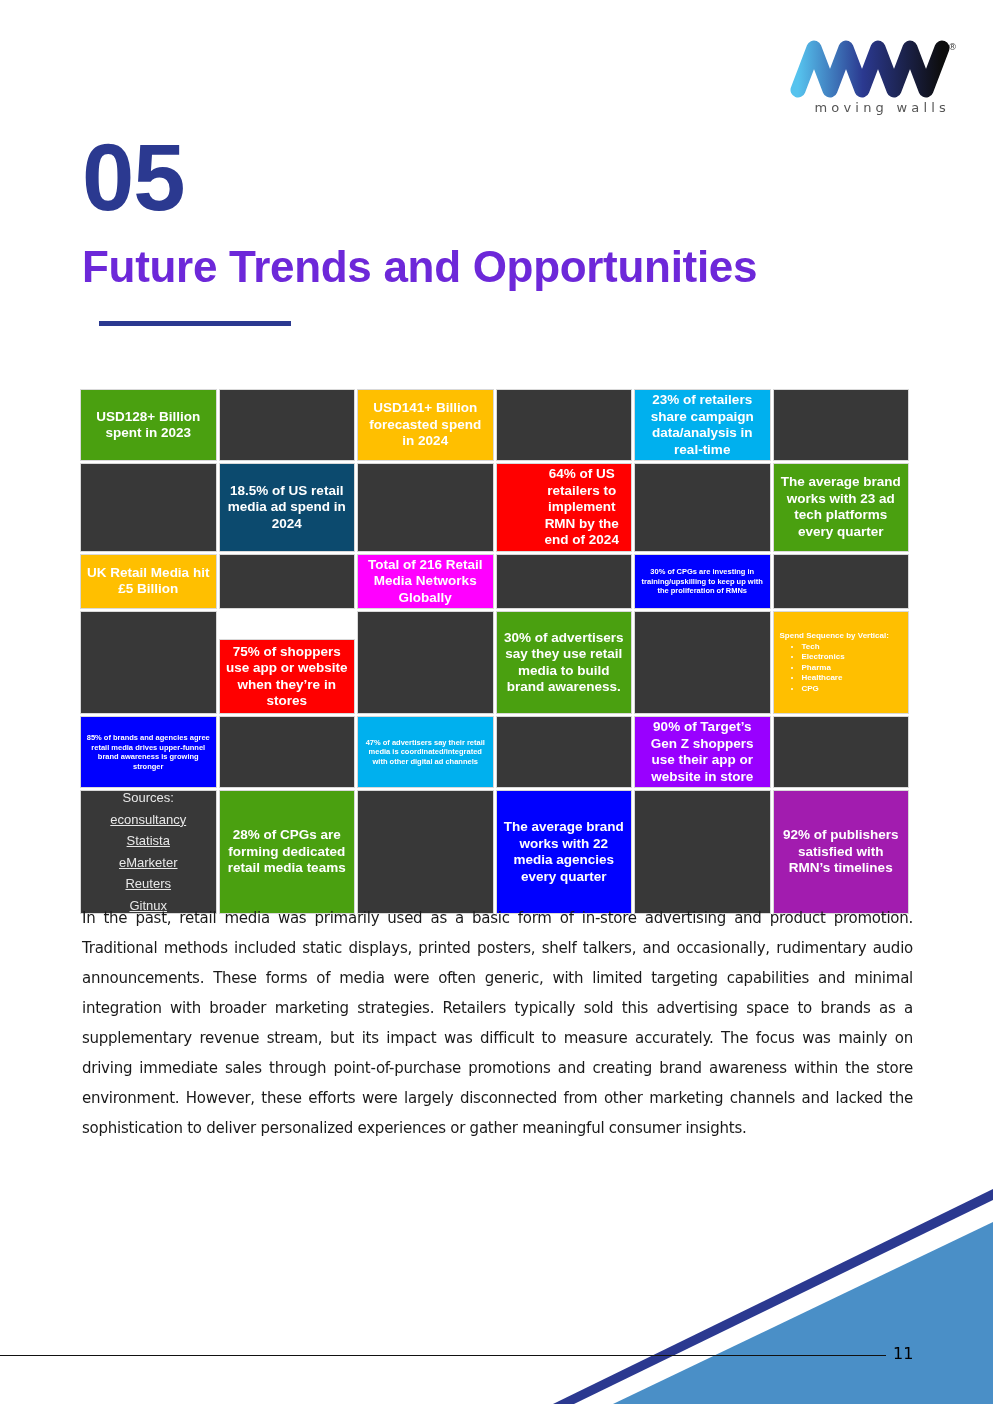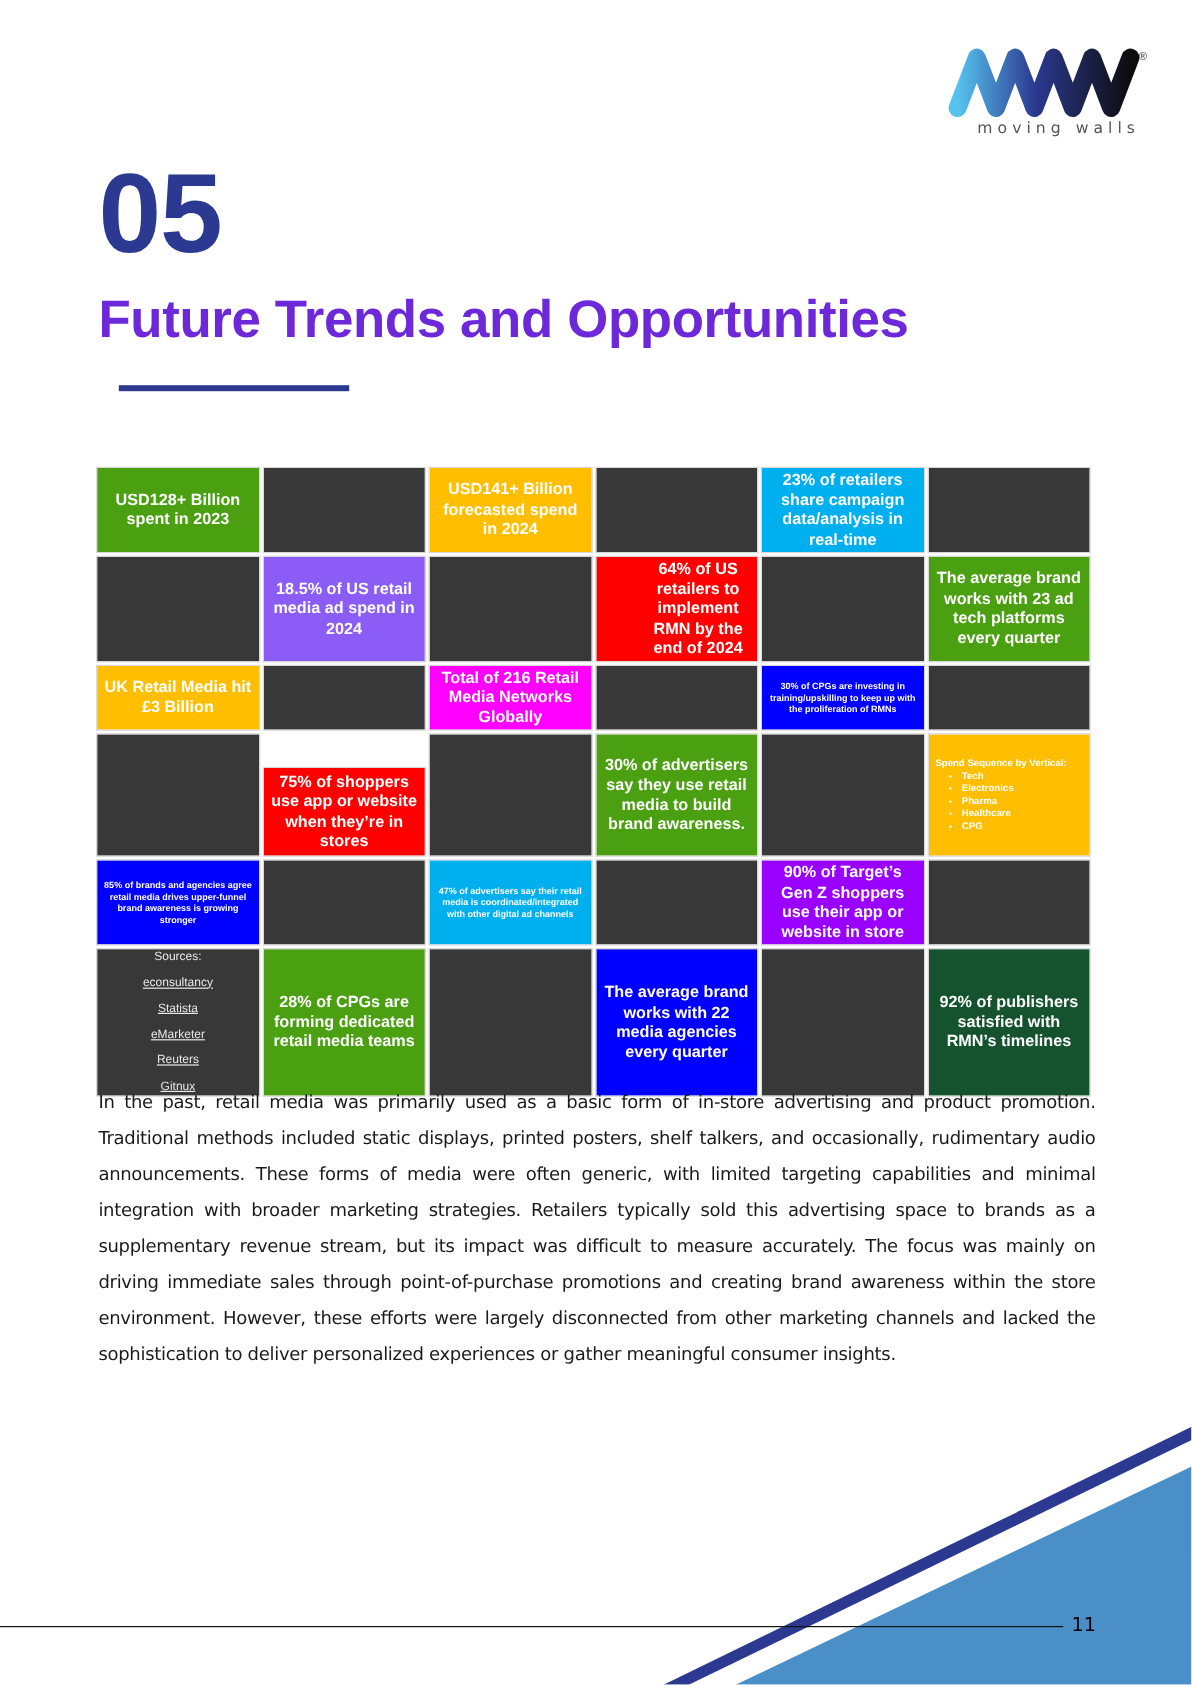--- a/index.html
+++ b/index.html
@@ -35,21 +35,21 @@
   .cell {
     display: flex; align-items: center; justify-content: center; text-align: center;
     color: #ffffff; font-family: "Liberation Sans", sans-serif; font-weight: bold;
     font-size: 13.5px; line-height: 16.5px; padding: 2px 4px; box-sizing: border-box;
     outline: 1px solid #d9d9d9;
   }
   .cell.tiny { font-size: 7.5px; line-height: 9.5px; }
   .cell.list { justify-content: flex-start; align-items: flex-start; text-align: left; padding: 19px 6px; font-size: 8px; line-height: 10.5px; }
   .cell.list ul { margin: 0; padding-left: 22px; }
   .cell.list li { margin: 0; }
-  .cell.sources { font-weight: normal; font-size: 10px; line-height: 10.5px; flex-direction: column; color: #e8e8e8; gap: 11px; }
+  .cell.sources { font-weight: normal; font-size: 13px; line-height: 10.5px; flex-direction: column; color: #e8e8e8; gap: 11px; }
   .cell.sources a { color: #e8e8e8; text-decoration: underline; text-align: center; }
 
   .body-text {
     position: absolute; left: 82px; top: 903px; width: 831px;
     font-family: "DejaVu Sans", sans-serif; font-size: 15px; line-height: 30px;
     text-align: justify; color: #1a1a1a; margin: 0; letter-spacing: -0.25px;
   }
   .footer-rule { position: absolute; left: 0; top: 1355px; width: 886px; height: 1px; background: #111; }
   .page-number {
     position: absolute; left: 893px; top: 1344px;
@@ -86,33 +86,33 @@
     <div class="cell" style="background: rgb(56, 56, 56);"></div>
     <div class="cell" style="background: rgb(255, 191, 0);">
       <span>USD141+ Billion forecasted spend in 2024</span>
     </div>
     <div class="cell" style="background: rgb(56, 56, 56);"></div>
     <div class="cell" style="background: rgb(0, 176, 238);">
       <span>23% of retailers share campaign data/analysis in real-time</span>
     </div>
     <div class="cell" style="background: rgb(56, 56, 56);"></div>
     <div class="cell" style="background: rgb(56, 56, 56);"></div>
-    <div class="cell" style="background: #8b5cf6;">
+    <div class="cell" style="background: #0c4a6e;">
       <span>18.5% of US retail media ad spend in 2024</span>
     </div>
     <div class="cell" style="background: rgb(56, 56, 56);"></div>
     <div class="cell" style="background: rgb(255, 0, 0); padding-left: 40px;">
       <span>64% of US retailers to implement RMN by the end of 2024</span>
     </div>
     <div class="cell" style="background: rgb(56, 56, 56);"></div>
     <div class="cell" style="background: rgb(74, 160, 16);">
       <span>The average brand works with 23 ad tech platforms every quarter</span>
     </div>
     <div class="cell" style="background: rgb(255, 191, 0);">
-      <span>UK Retail Media hit £3 Billion</span>
+      <span>UK Retail Media hit £5 Billion</span>
     </div>
     <div class="cell" style="background: rgb(56, 56, 56);"></div>
     <div class="cell" style="background: rgb(255, 0, 255);">
       <span>Total of 216 Retail Media Networks Globally</span>
     </div>
     <div class="cell" style="background: rgb(56, 56, 56);"></div>
     <div class="cell tiny" style="background: rgb(0, 0, 255);">
       <span>30% of CPGs are investing in training/upskilling to keep up with the proliferation of RMNs</span>
     </div>
     <div class="cell" style="background: rgb(56, 56, 56);"></div>
@@ -158,21 +158,21 @@
       <a>Gitnux</a>
     </div>
     <div class="cell" style="background: rgb(74, 160, 16);">
       <span>28% of CPGs are forming dedicated retail media teams</span>
     </div>
     <div class="cell" style="background: rgb(56, 56, 56);"></div>
     <div class="cell" style="background: rgb(0, 0, 255);">
       <span>The average brand works with 22 media agencies every quarter</span>
     </div>
     <div class="cell" style="background: rgb(56, 56, 56);"></div>
-    <div class="cell" style="background: #14532d;">
+    <div class="cell" style="background: #a21caf;">
       <span>92% of publishers satisfied with RMN’s timelines</span>
     </div>
   </div>
 
 <p class="body-text">In the past, retail media was primarily used as a basic form of in-store advertising and product promotion. Traditional methods included static displays, printed posters, shelf talkers, and occasionally, rudimentary audio announcements. These forms of media were often generic, with limited targeting capabilities and minimal integration with broader marketing strategies. Retailers typically sold this advertising space to brands as a supplementary revenue stream, but its impact was difficult to measure accurately. The focus was mainly on driving immediate sales through point-of-purchase promotions and creating brand awareness within the store environment. However, these efforts were largely disconnected from other marketing channels and lacked the sophistication to deliver personalized experiences or gather meaningful consumer insights.</p>
 
 <svg class="corner-deco" width="993" height="1404" viewBox="0 0 993 1404">
   <polygon points="613,1404 993,1222 993,1404" fill="#4a8fc7"></polygon>
   <polygon points="553,1404 993,1189 993,1200 574,1404" fill="#2b3990"></polygon>
 </svg>

